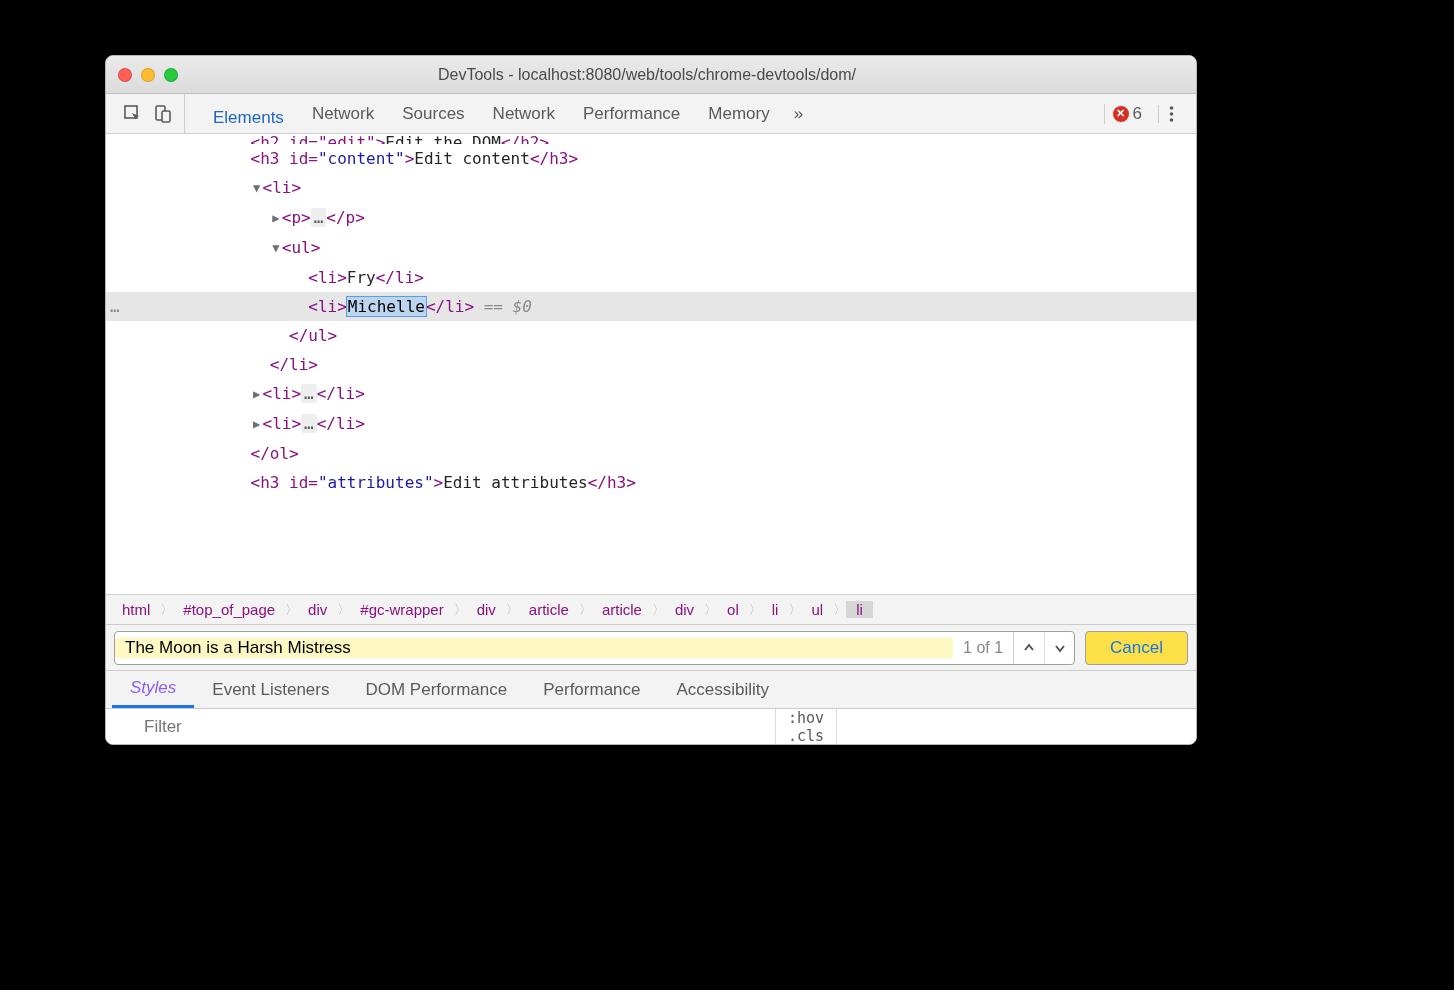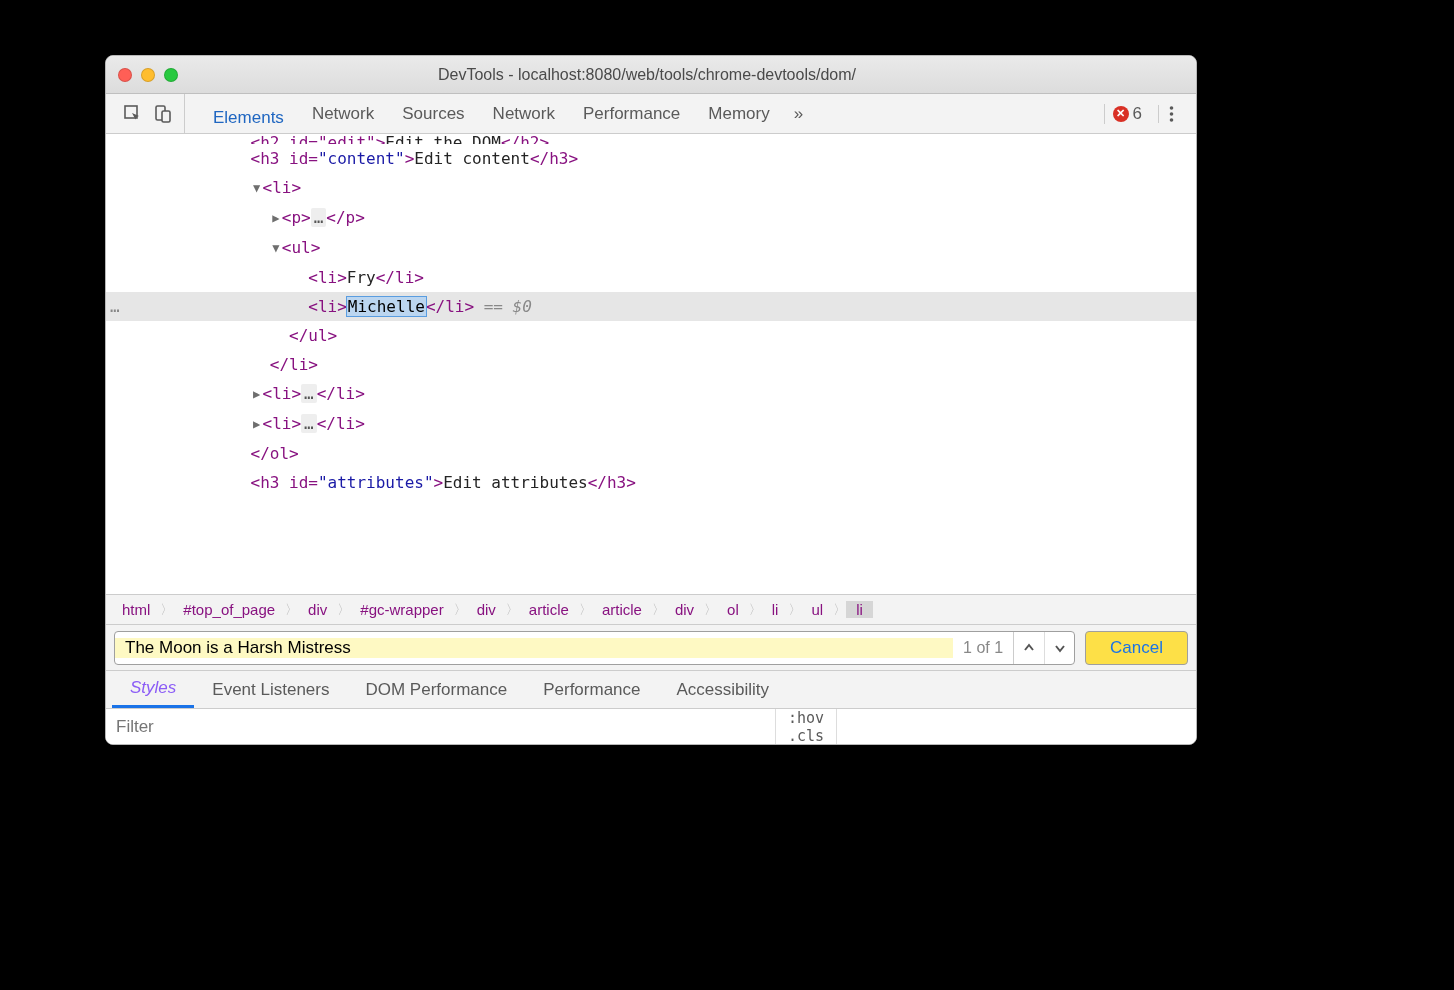--- a/index.html
+++ b/index.html
@@ -143,20 +143,21 @@
     padding:0 6px;
   }
   .subtab { padding:0 18px; height:100%; display:flex; align-items:center; cursor:pointer;}
   .subtab.active { color:#8b5cf6; border-bottom:3px solid #1a73e8;font-style:italic;}
   
   .filter-row {
     border-top:1px solid #ccc;
     height: 36px;
     display:flex; align-items:stretch;
     background:#fff;
+    padding-left:28px;
   }
   .filter-input { flex:1; border:none; outline:none; padding:0 10px; font-size:17px; background:#fff; width: 300px;}
   .filter-right { display:flex; align-items:center; border-left:1px solid #ddd; font-family:Menlo,monospace;flex-direction:column;}
   .filter-chip { padding:0 12px; color:#5a5a5a; cursor:pointer; display:flex; align-items:center; height:100%; font-size:15px;}
   .right-spacer { width:360px; border-left:1px solid #ddd;}
   svg { display:block;}
 </style>
 </head>
 <body>
 

